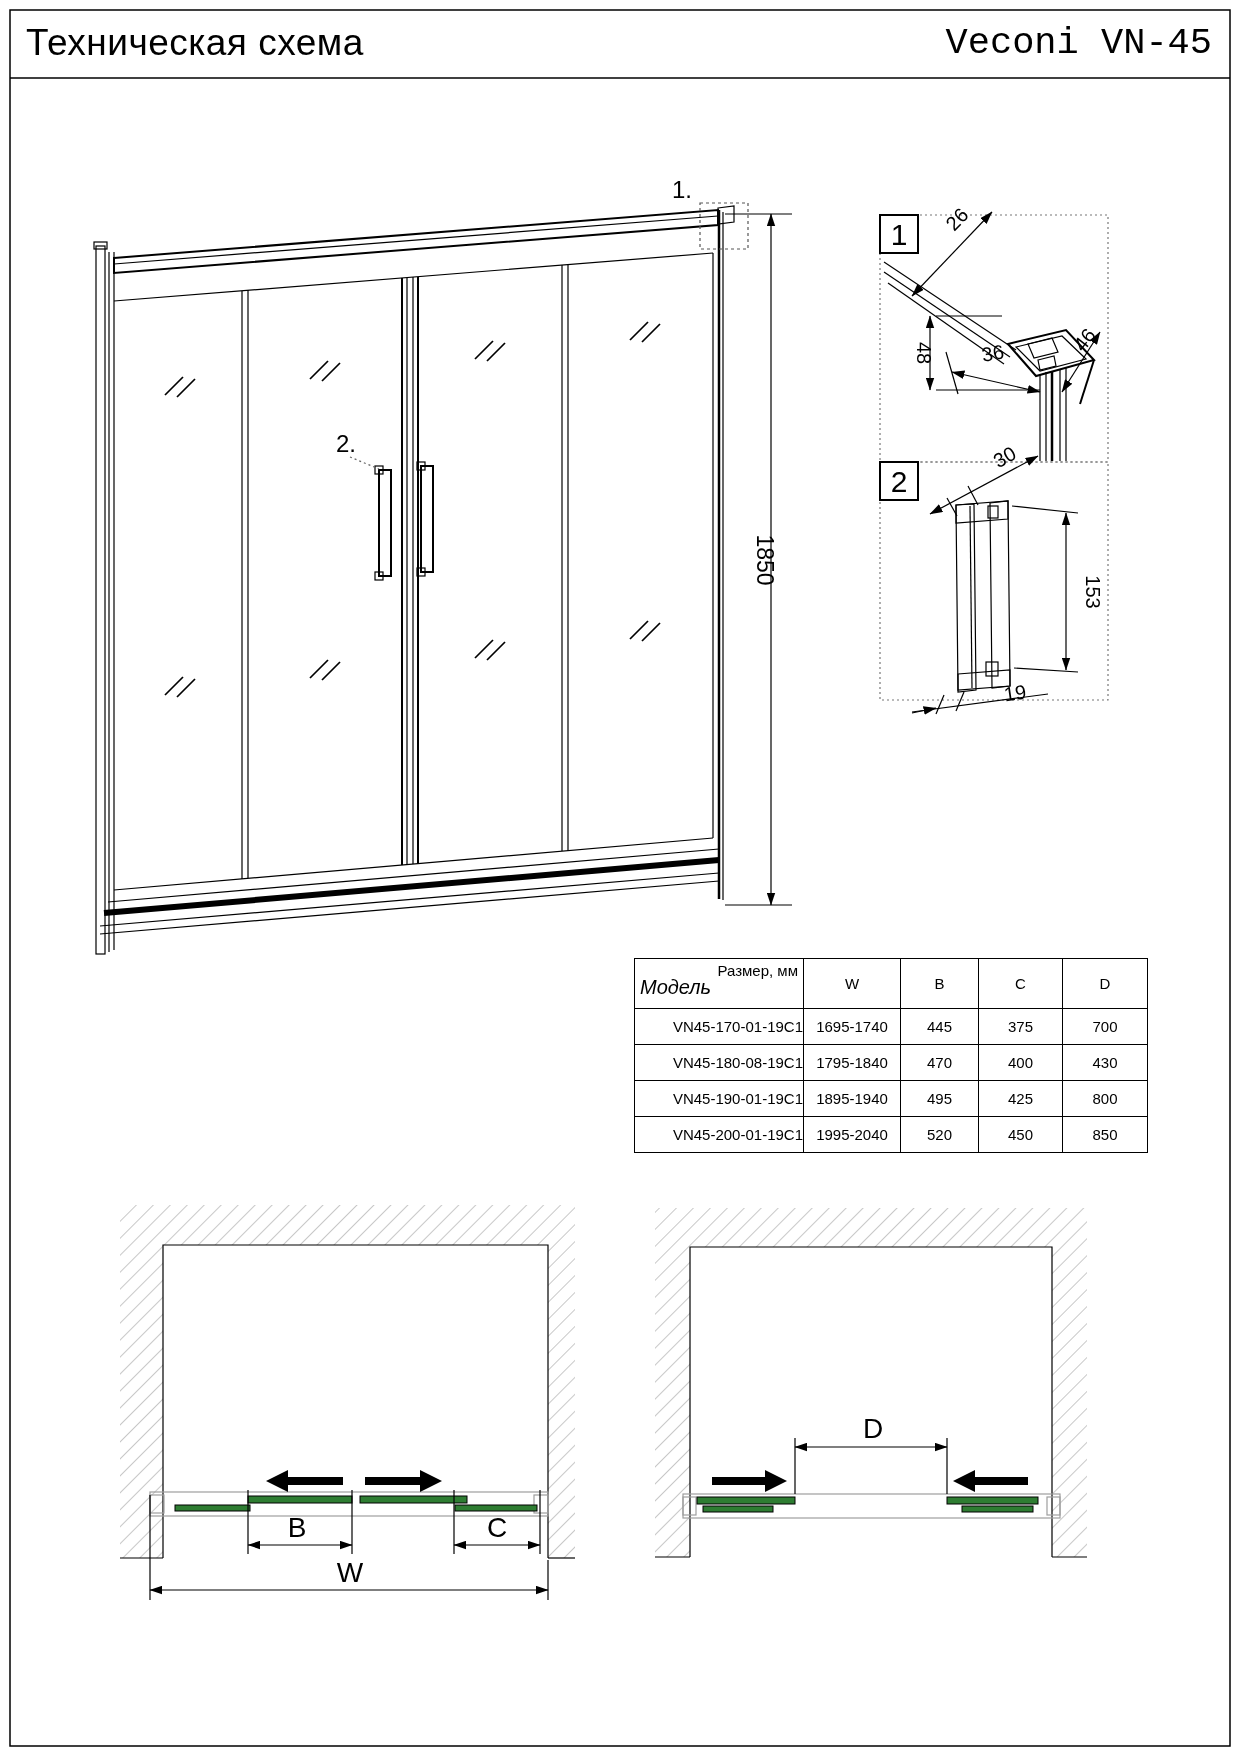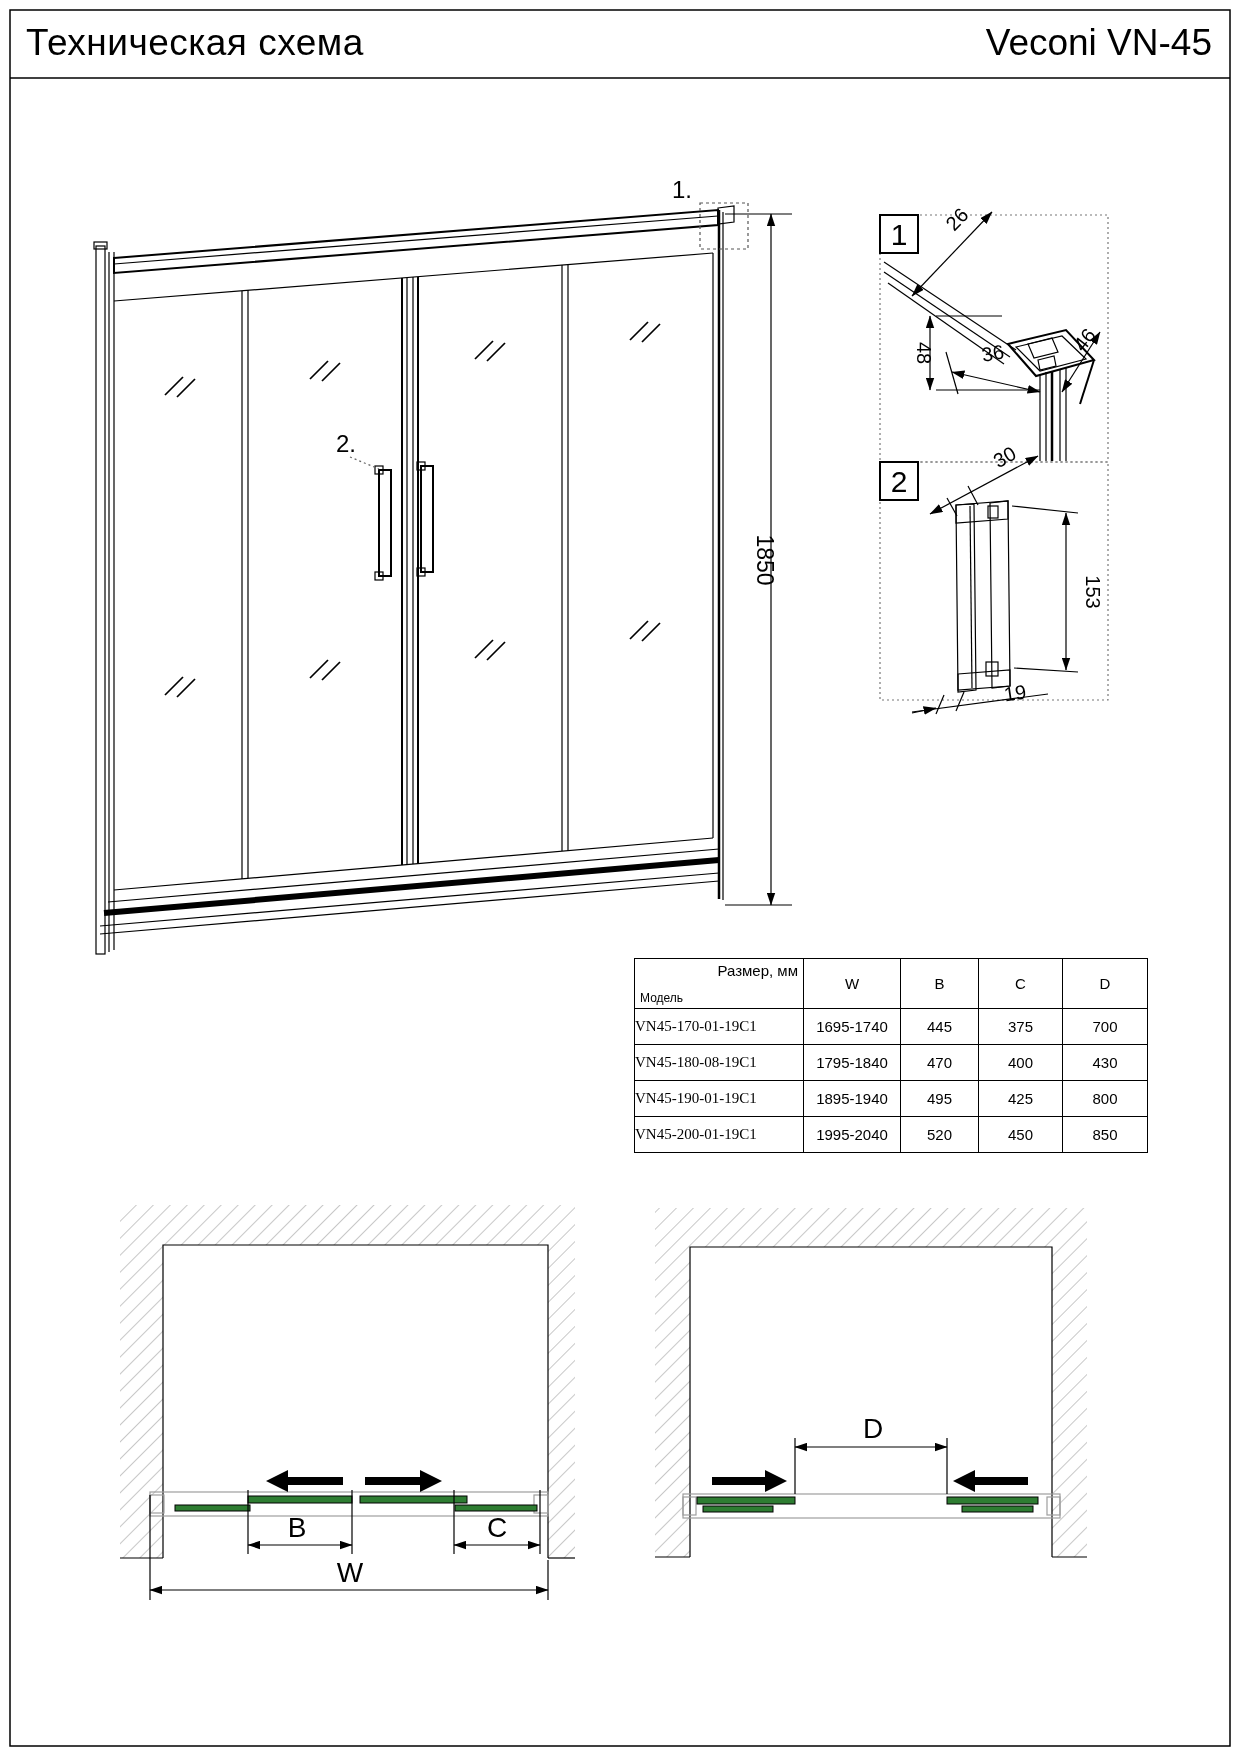--- a/index.html
+++ b/index.html
@@ -1,40 +1,40 @@
 <!DOCTYPE html>
 <html><head>
 <meta charset="utf-8">
 <style>
   html,body{margin:0;padding:0;background:#fff;}
   .page{position:relative;width:1240px;height:1755px;background:#fff;
         font-family:"Liberation Sans",sans-serif;color:#000;overflow:hidden;}
   .hdr-title{position:absolute;left:26px;top:22px;font-size:37px;letter-spacing:0.5px;text-align:right;}
-  .hdr-brand{position:absolute;right:28px;top:22px;font-size:37px;}
+  .hdr-brand{position:absolute;right:28px;top:22px;font-size:37px;font-family:Liberation Mono, monospace;}
   svg{position:absolute;left:0;top:0;}
   svg text{font-family:"Liberation Sans",sans-serif;fill:#000;}
   .dim{stroke:#000;stroke-width:1.2;fill:none;}
   .thin{stroke:#000;stroke-width:1.2;fill:none;}
   .med{stroke:#000;stroke-width:2;fill:none;}
   .heavy{stroke:#000;stroke-width:6;fill:none;}
   .gray{stroke:#9e9e9e;stroke-width:1.2;fill:none;}
   .dots{stroke:#777;stroke-width:1.2;fill:none;stroke-dasharray:2 3;}
   
   .spec{position:absolute;left:634px;top:958px;border-collapse:collapse;table-layout:fixed;}
   .spec td,.spec th{border:1.6px solid #000;padding:0;text-align:center;vertical-align:middle;
         font-size:15px;font-weight:normal;background:#fff;}
-  .spec .model{text-align:left;font-family:Liberation Serif, serif;}
+  .spec .model{text-align:right;}
   .spec tr{height:36px;}
   .spec tr.hrow{height:50px;}
   .corner{position:relative;
      background-image:linear-gradient(to bottom right,
         transparent calc(50% - 0.9px), #000 calc(50% - 0.9px),
         #000 calc(50% + 0.9px), transparent calc(50% + 0.9px));}
   .c-top{position:absolute;right:5px;top:3px;font-size:15px;padding-left:34px;}
-  .c-bot{position:absolute;left:5px;bottom:3px;font-size:12px;}
+  .c-bot{position:absolute;left:5px;bottom:9px;font-size:20px;font-style:italic;}
   .colhead{font-size:18px;}
 </style>
 </head>
 <body>
 
 <div class="page">
 
   <div class="hdr-title">Техническая схема</div>
   <div class="hdr-brand">Veconi VN-45</div>
 

